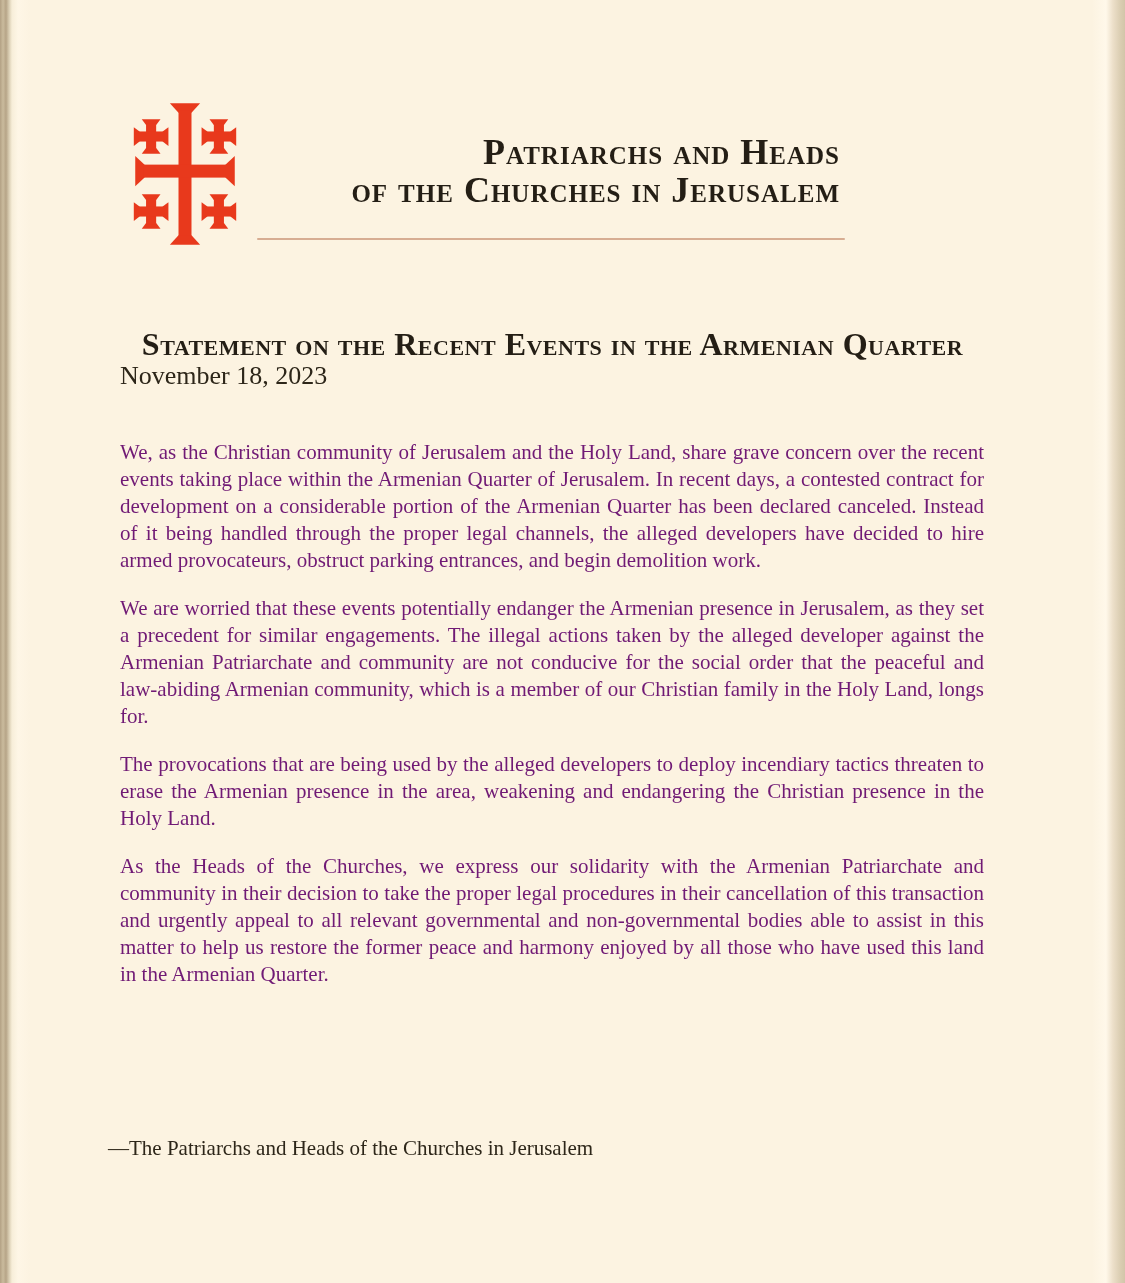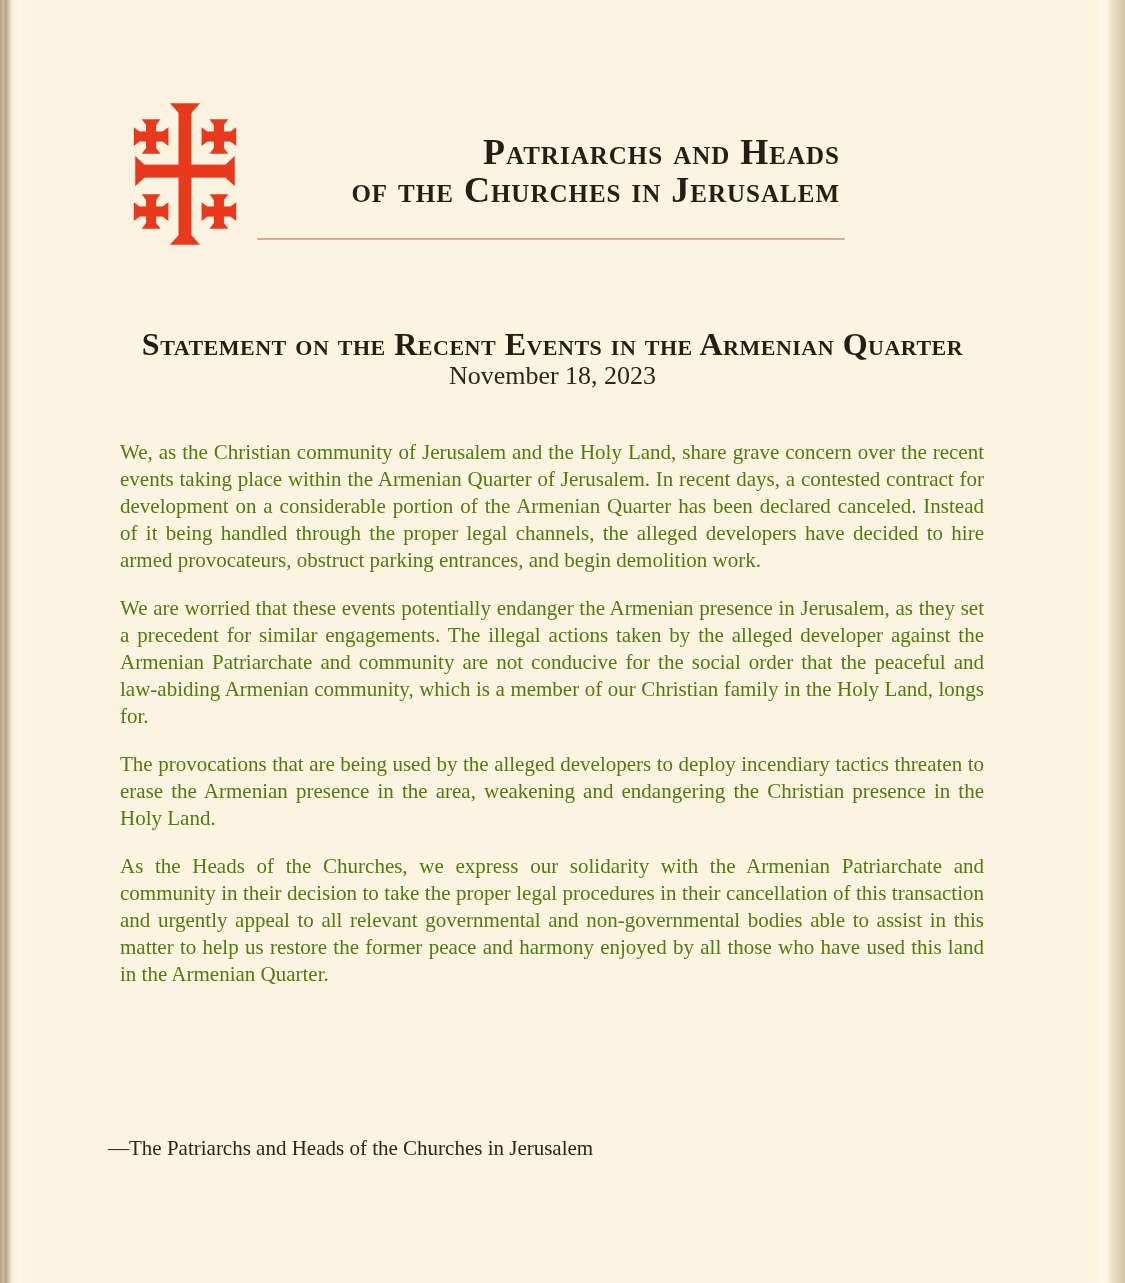--- a/index.html
+++ b/index.html
@@ -55,32 +55,32 @@
     font-weight: bold;
     font-size: 32px;
     letter-spacing: 0.5px;
     color: #241e15;
     white-space: nowrap;
     margin-top: 17px;
   }
   .date {
     position: absolute;
     left: 120px; top: 361px; width: 865px;
-    text-align: center;
+    text-align: left;
     font-size: 26px;
     color: #2d2619;
   }
 
   .bodytext {
     position: absolute;
     left: 120px; top: 439px; width: 864px;
     font-size: 21px;
     line-height: 27px;
     text-align: justify;
-    color: #4d7c0f;
+    color: #701a75;
   }
   .bodytext p { margin: 0 0 21px 0; }
 
   .signature {
     position: absolute;
     left: 108px; top: 1136px; width: 864px;
     font-size: 21px;
     color: #2d2619;
   }
 </style>

